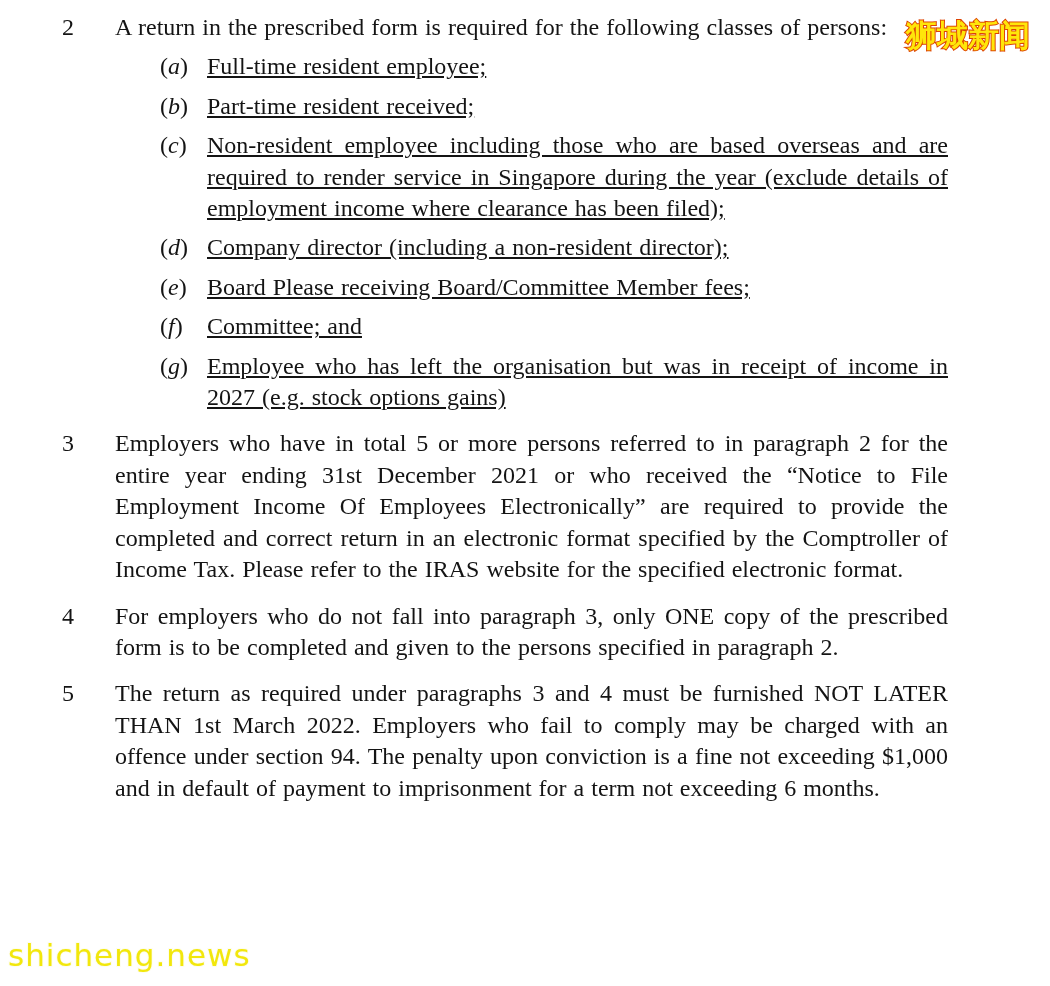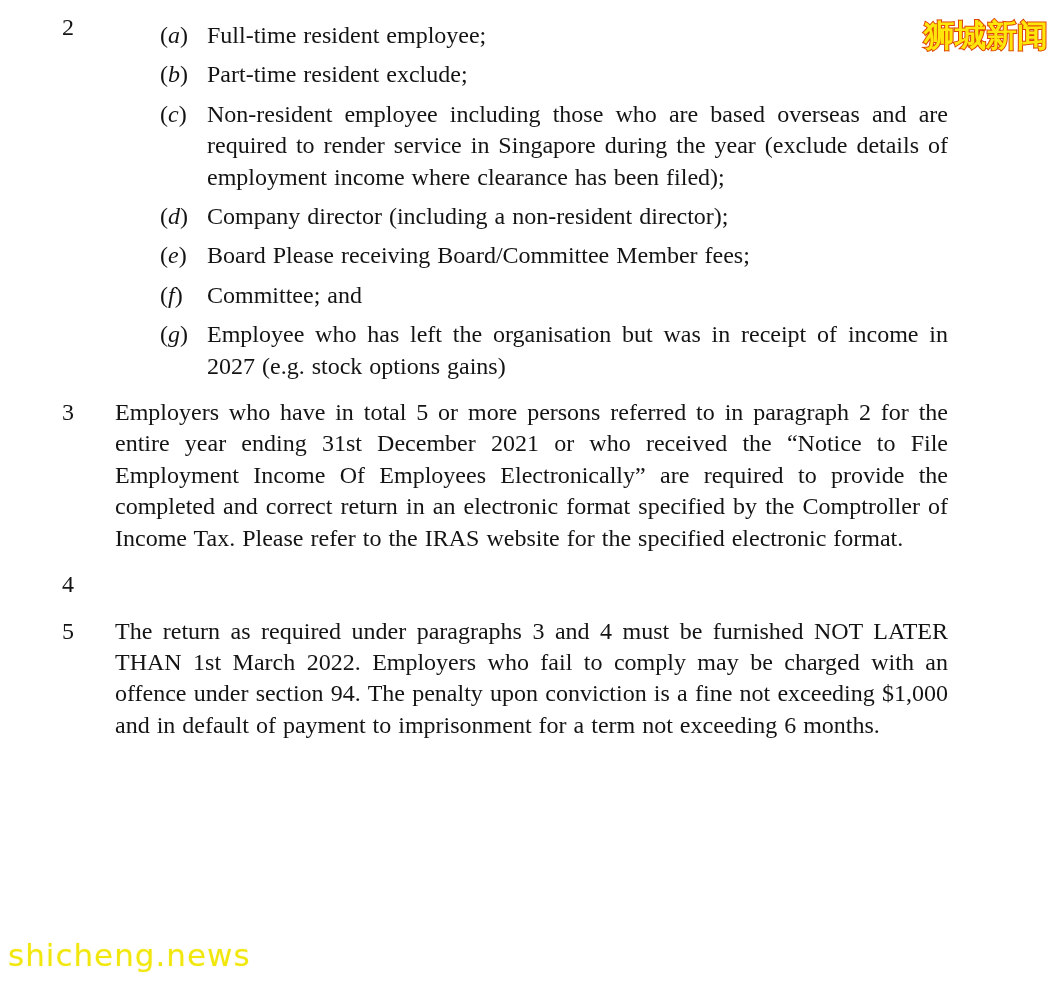--- a/index.html
+++ b/index.html
@@ -45,30 +45,31 @@
     flex: 0 0 47px;
     font-style: italic;
     line-height: 31.4px;
   }
   .slabel .paren { font-style: normal; }
   .stext {
     flex: 1;
     text-align: justify;
     line-height: 31.4px;
     word-spacing: 1px;
+    text-decoration: underline;
   }
   .watermark {
     position: absolute;
     font-family: "DejaVu Sans", sans-serif;
     white-space: nowrap;
     pointer-events: none;
   }
   .wm-cn {
     top: 15px;
-    right: 2px;
+    right: 20px;
     font-size: 31px;
     font-weight: bold;
     letter-spacing: 0px;
     paint-order: stroke fill;
   }
   .wm-en {
     left: 8px;
     top: 937px;
     font-size: 31px;
     font-weight: 500;
@@ -77,28 +78,29 @@
   }
 </style>
 </head>
 <body>
 
 <div class="doc">
 
   <section class="para">
     <span class="pnum">2</span>
     <div class="pbody">
+      <p class="jtext">A return in the prescribed form is required for the following classes of persons:</p>
       <ol class="sublist">
         <li class="subitem">
           <span class="slabel"><span class="paren">(</span><span>a</span><span class="paren">)</span></span>
           <span class="stext">Full-time resident employee;</span>
         </li>
         <li class="subitem">
           <span class="slabel"><span class="paren">(</span><span>b</span><span class="paren">)</span></span>
-          <span class="stext">Part-time resident exclude;</span>
+          <span class="stext">Part-time resident received;</span>
         </li>
         <li class="subitem">
           <span class="slabel"><span class="paren">(</span><span>c</span><span class="paren">)</span></span>
           <span class="stext">Non-resident employee including those who are based overseas and are required to render service in Singapore during the year (exclude details of employment income where clearance has been filed);</span>
         </li>
         <li class="subitem">
           <span class="slabel"><span class="paren">(</span><span>d</span><span class="paren">)</span></span>
           <span class="stext">Company director (including a non-resident director);</span>
         </li>
         <li class="subitem">
@@ -119,20 +121,23 @@
 
   <section class="para">
     <span class="pnum">3</span>
     <div class="pbody">
       <p class="jtext">Employers who have in total 5 or more persons referred to in paragraph 2 for the entire year ending 31st December 2021 or who received the “Notice to File Employment Income Of Employees Electronically” are required to provide the completed and correct return in an electronic format specified by the Comptroller of Income Tax. Please refer to the IRAS website for the specified electronic format.</p>
     </div>
   </section>
 
   <section class="para">
     <span class="pnum">4</span>
+    <div class="pbody">
+      <p class="jtext">For employers who do not fall into paragraph 3, only ONE copy of the prescribed form is to be completed and given to the persons specified in paragraph 2.</p>
+    </div>
   </section>
 
   <section class="para">
     <span class="pnum">5</span>
     <div class="pbody">
       <p class="jtext">The return as required under paragraphs 3 and 4 must be furnished NOT LATER THAN 1st March 2022. Employers who fail to comply may be charged with an offence under section 94. The penalty upon conviction is a fine not exceeding $1,000 and in default of payment to imprisonment for a term not exceeding 6 months.</p>
     </div>
   </section>
 
 </div>

